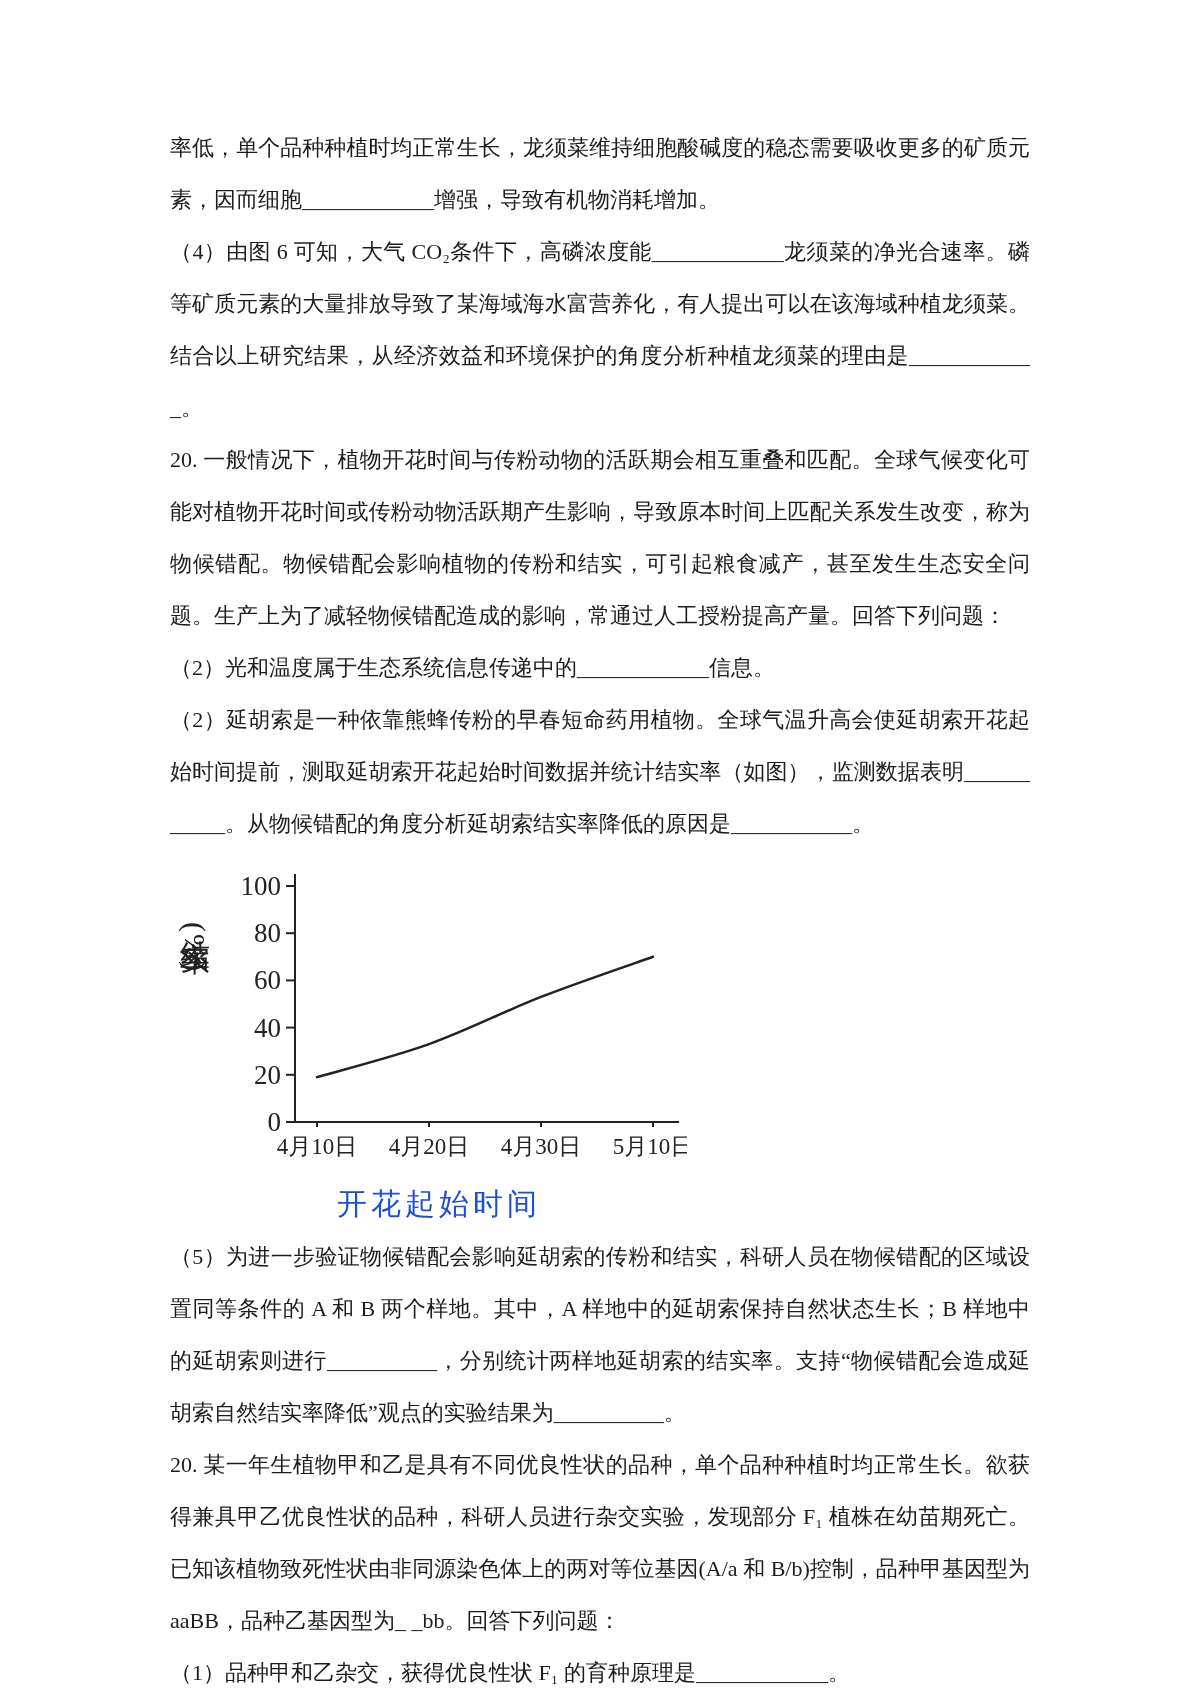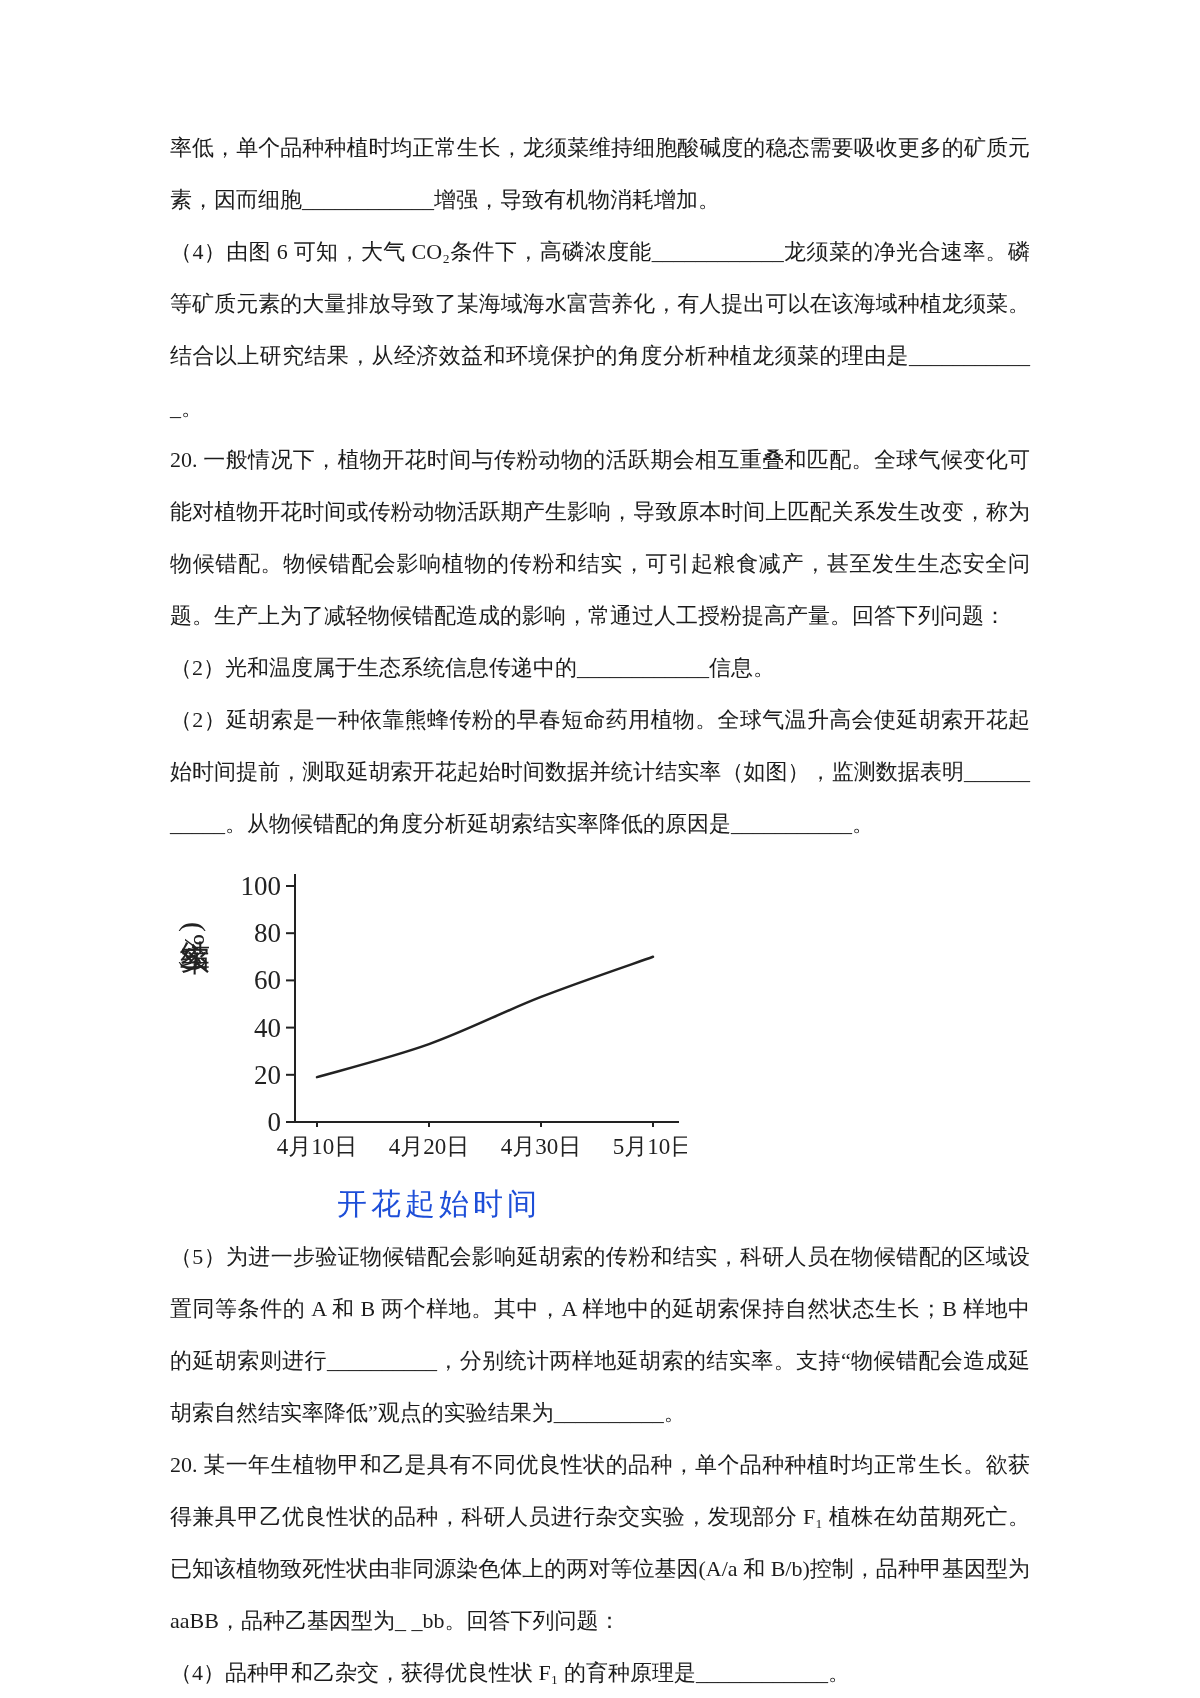--- a/index.html
+++ b/index.html
@@ -106,15 +106,15 @@
           <path d="M100,213.16 C118.66666666666667,207.65333333333334 174.66666666666666,193.49333333333334 212,180.12 C249.33333333333334,166.74666666666667 286.6666666666667,147.47333333333333 324,132.92 C361.3333333333333,118.36666666666666 417.3333333333333,99.48666666666668 436,92.80000000000001" fill="none" stroke="#222222" stroke-width="2.5" stroke-linecap="round"></path>
         </svg>
     </div>
     <div class="xlabel">开花起始时间</div>
   </div>
 
   <p class="para">（5）为进一步验证物候错配会影响延胡索的传粉和结实，科研人员在物候错配的区域设置同等条件的 A 和 B 两个样地。其中，A 样地中的延胡索保持自然状态生长；B 样地中的延胡索则进行__________，分别统计两样地延胡索的结实率。支持“物候错配会造成延胡索自然结实率降低”观点的实验结果为__________。</p>
 
   <p class="para">20. 某一年生植物甲和乙是具有不同优良性状的品种，单个品种种植时均正常生长。欲获得兼具甲乙优良性状的品种，科研人员进行杂交实验，发现部分 F₁ 植株在幼苗期死亡。已知该植物致死性状由非同源染色体上的两对等位基因(A/a 和 B/b)控制，品种甲基因型为 aaBB，品种乙基因型为_ _bb。回答下列问题：</p>
 
-  <p class="para">（4）品种甲和乙杂交，获得优良性状 F₁ 的育种原理是____________。</p>
+  <p class="para">（1）品种甲和乙杂交，获得优良性状 F₁ 的育种原理是____________。</p>
 
 </div>
 
 </body></html>

